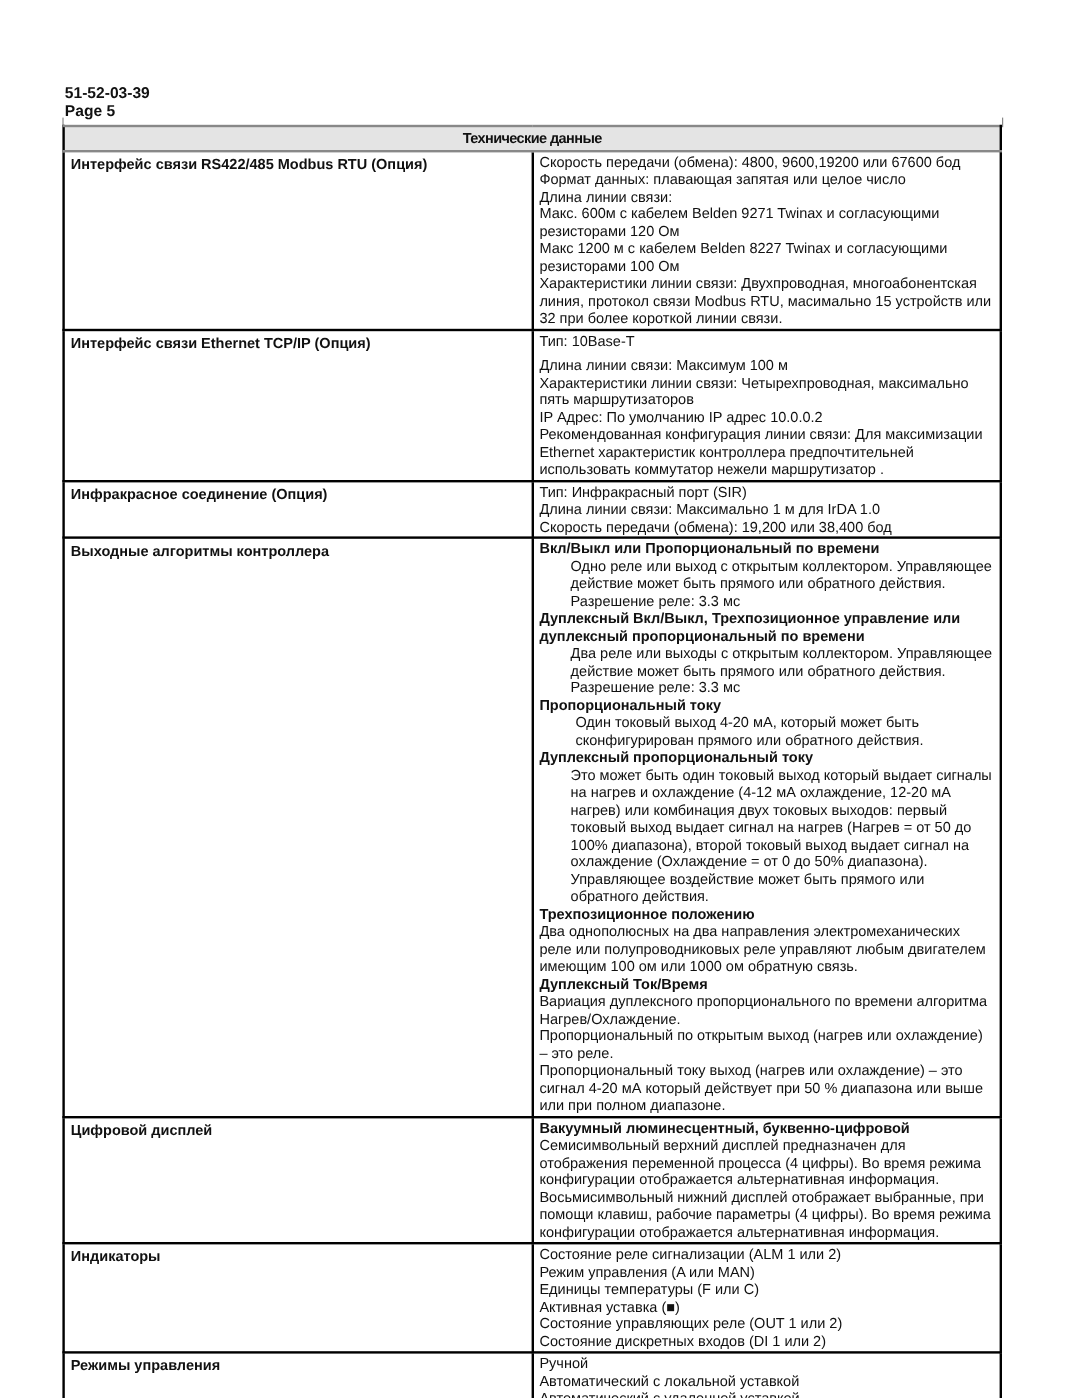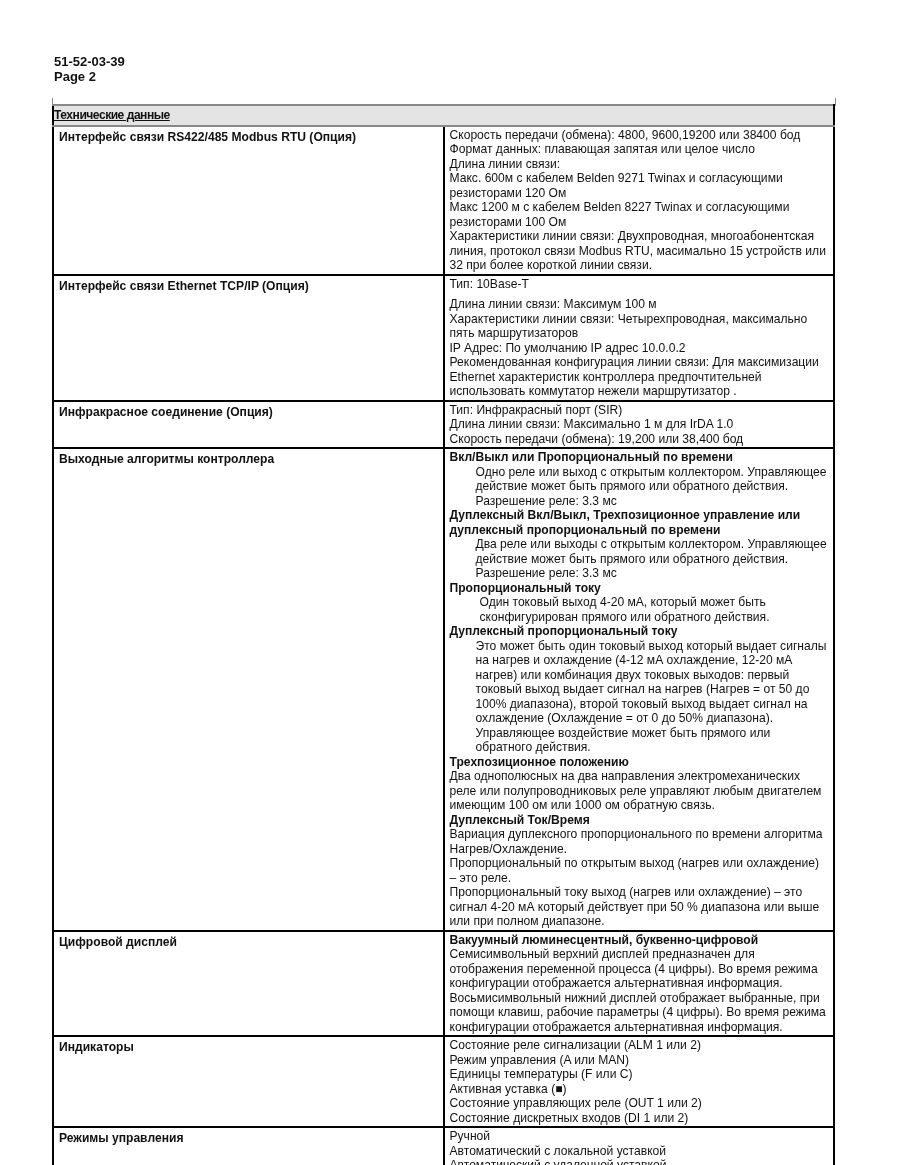--- a/index.html
+++ b/index.html
@@ -1,52 +1,52 @@
 <!DOCTYPE html>
 <html><head>
 <meta charset="utf-8">
 <style>
   html, body { margin:0; padding:0; background:#ffffff; }
   body { width:900px; height:1165px; position:relative; font-family:"Liberation Sans", sans-serif; color:#111; }
-  .doc-id { position:absolute; left:54px; top:54px; font-size:13px; font-weight:bold; line-height:15px; }
+  .doc-id { position:absolute; left:54px; top:70px; font-size:13px; font-weight:bold; line-height:15px; }
   .spec-table { position:absolute; left:52px; top:104px; width:783px; border-collapse:collapse; table-layout:fixed; }
   .spec-table td { border:2px solid #000000; vertical-align:top; padding:1px 4px 1px 5px; font-size:12.1px; line-height:14.5px; }
   .spec-table td.label { width:201px; font-weight:bold; padding-top:3px; }
   .spec-table td.value { padding-left:5px; }
-  .hdr-cell { background:#e4e4e4; font-weight:bold; font-size:18px; line-height:24px; padding:2px 0 !important; border-top:2px solid #888 !important; border-bottom:2px solid #888 !important; letter-spacing:-0.5px;text-decoration:underline; }
+  .hdr-cell { background:#e4e4e4; text-align:center; font-weight:bold; font-size:18px; line-height:24px; padding:2px 0 !important; border-top:2px solid #888 !important; border-bottom:2px solid #888 !important; letter-spacing:-0.5px; }
   .outer-left { position:absolute; left:52px; top:98px; width:1px; height:8px; background:#888; }
   .outer-right { position:absolute; left:835px; top:98px; width:1px; height:8px; background:#888; }
   .it { }
   .b { font-weight:bold; }
   .ind { padding-left:26px; }
   .ind2 { padding-left:30px; }
   .line { display:block; }
   .gap { margin-top:0; }
 </style>
 </head>
 <body>
 
 <div class="doc-id">
   <div>51-52-03-39</div>
-  <div>Page 2</div>
+  <div>Page 5</div>
 </div>
 
 <div class="outer-left"></div>
 <div class="outer-right"></div>
 
 <table class="spec-table">
   <tbody>
       <tr>
     <td colspan="2" class="hdr-cell">Технические данные</td>
   </tr>
 
   <tr>
     <td class="label">Интерфейс связи RS422/485 Modbus RTU (Опция)</td>
     <td class="value">
-      <span class="line"><span class="it">Скорость передачи (обмена):</span><span> 4800, 9600,19200 или 38400 бод</span></span>
+      <span class="line"><span class="it">Скорость передачи (обмена):</span><span> 4800, 9600,19200 или 67600 бод</span></span>
       <span class="line"><span class="it">Формат данных:</span><span> плавающая запятая или целое число</span></span>
       <span class="line"><span class="it">Длина линии связи:</span></span>
       <span class="line">Макс. 600м с кабелем Belden 9271 Twinax и согласующими резисторами 120 Ом</span>
       <span class="line">Макс 1200 м с кабелем Belden 8227 Twinax и согласующими резисторами 100 Ом</span>
       <span class="line"><span class="it">Характеристики линии связи:</span><span> Двухпроводная, многоабонентская линия, протокол связи Modbus RTU, масимально 15 устройств или 32 при более короткой линии связи.</span></span>
     </td>
   </tr>
 
   <tr>
     <td class="label">Интерфейс связи Ethernet TCP/IP (Опция)</td>

